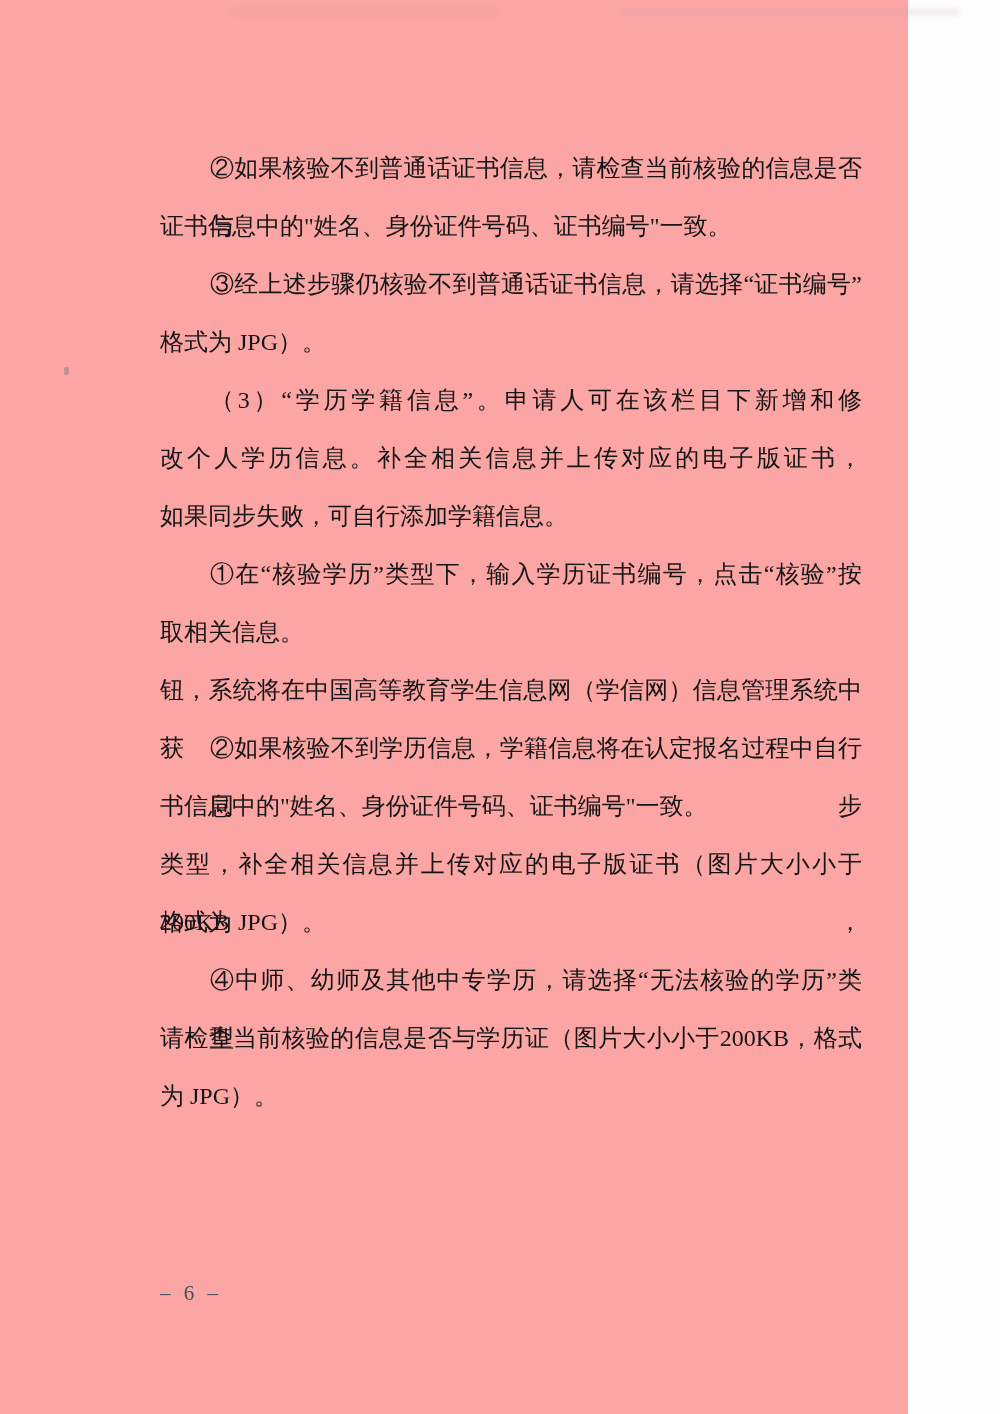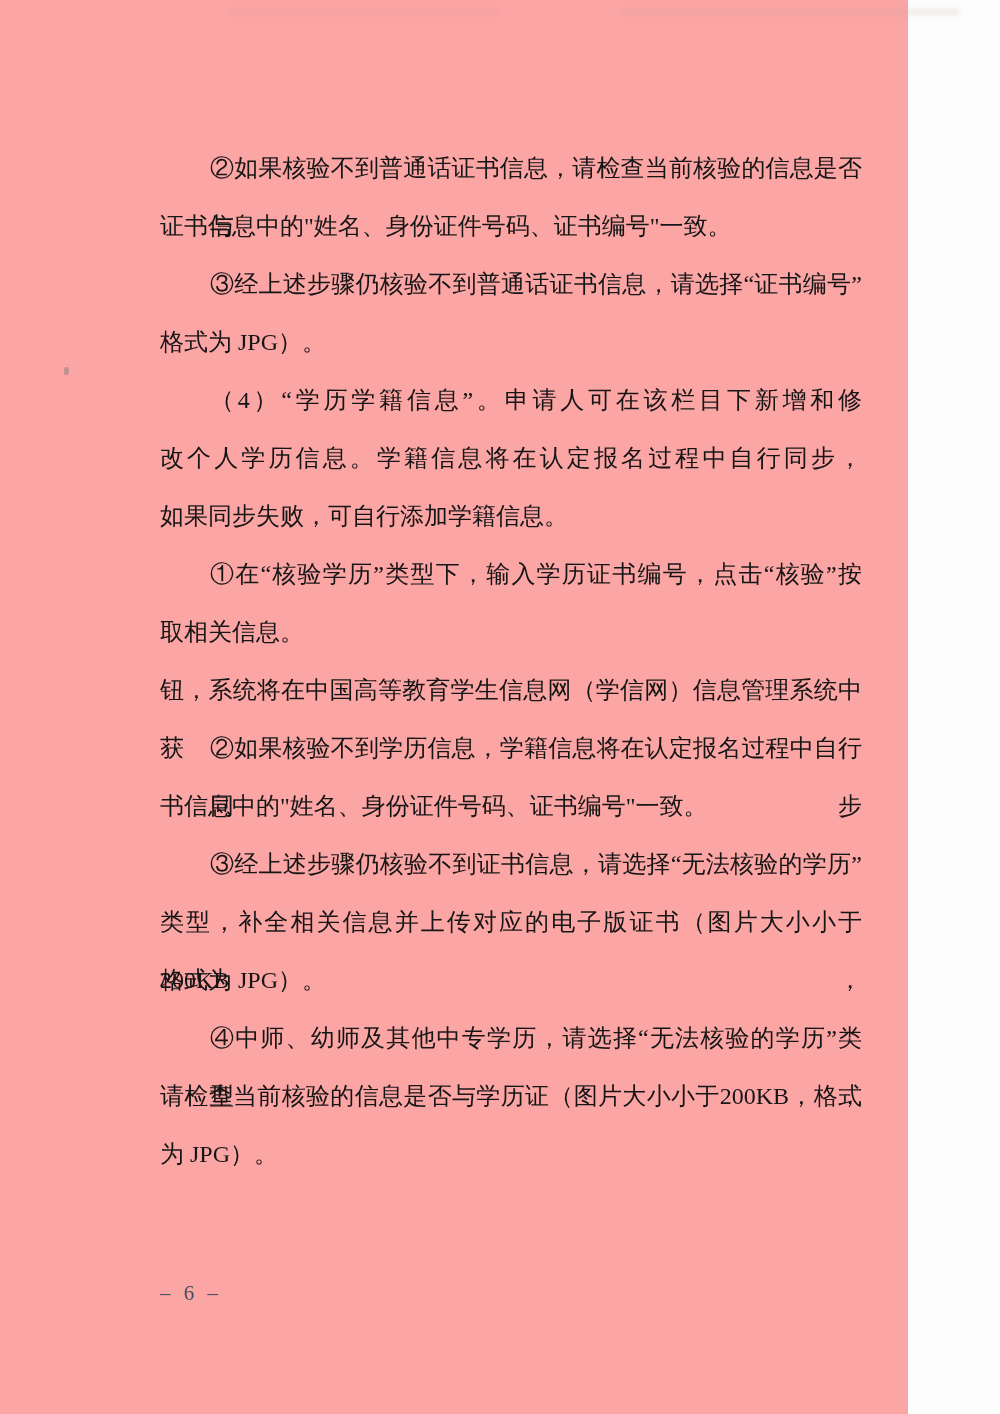--- a/index.html
+++ b/index.html
@@ -80,32 +80,31 @@
   <div class="scan-speck"></div>
 
   <div class="text-block">
 
     <div class="line fill indent">②如果核验不到普通话证书信息，请检查当前核验的信息是否与</div>
     <div class="line">证书信息中的"姓名、身份证件号码、证书编号"一致。</div>
 
     <div class="line fill indent">③经上述步骤仍核验不到普通话证书信息，请选择“证书编号”</div>
     <div class="line">格式为 JPG）。</div>
 
-    <div class="line fill indent">（4）“学历学籍信息”。申请人可在该栏目下新增和修</div>
-    <div class="line fill">改个人学历信息。学籍信息将在认定报名过程中自行同步，</div>
+    <div class="line fill indent">（3）“学历学籍信息”。申请人可在该栏目下新增和修</div>
+    <div class="line fill">改个人学历信息。补全相关信息并上传对应的电子版证书，</div>
     <div class="line">如果同步失败，可自行添加学籍信息。</div>
 
     <div class="line fill indent">①在“核验学历”类型下，输入学历证书编号，点击“核验”按</div>
     <div class="line">取相关信息。</div>
     <div class="line fill">钮，系统将在中国高等教育学生信息网（学信网）信息管理系统中获</div>
 
     <div class="line fill indent">②如果核验不到学历信息，学籍信息将在认定报名过程中自行同步</div>
     <div class="line">书信息中的"姓名、身份证件号码、证书编号"一致。</div>
 
-    <div class="line fill indent">③经上述步骤仍核验不到证书信息，请选择“无法核验的学历”</div>
     <div class="line fill">类型，补全相关信息并上传对应的电子版证书（图片大小小于200KB，</div>
     <div class="line">格式为 JPG）。</div>
 
     <div class="line fill indent">④中师、幼师及其他中专学历，请选择“无法核验的学历”类型，</div>
     <div class="line fill">请检查当前核验的信息是否与学历证（图片大小小于200KB，格式</div>
     <div class="line">为 JPG）。</div>
 
   </div>
 
   <div class="page-number">– 6 –</div>

